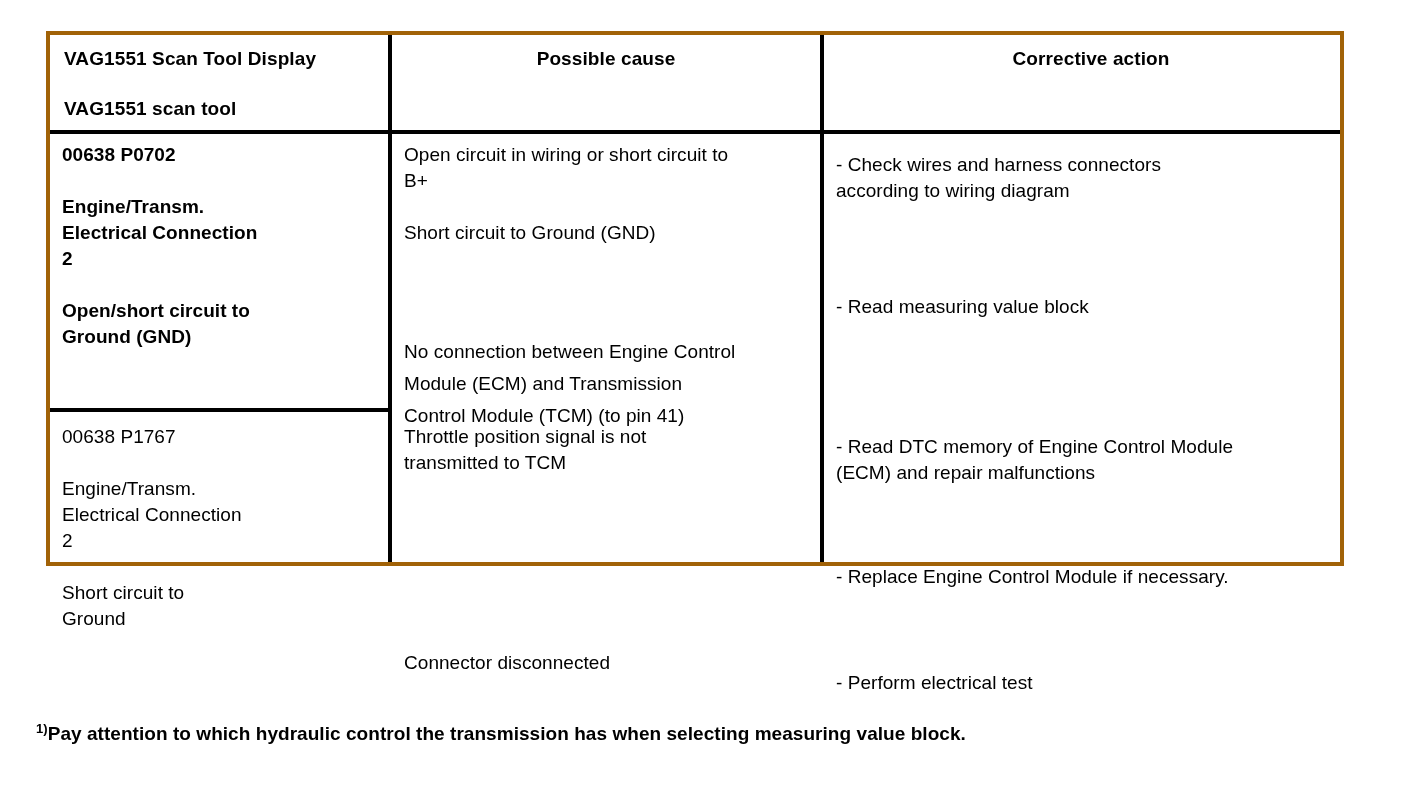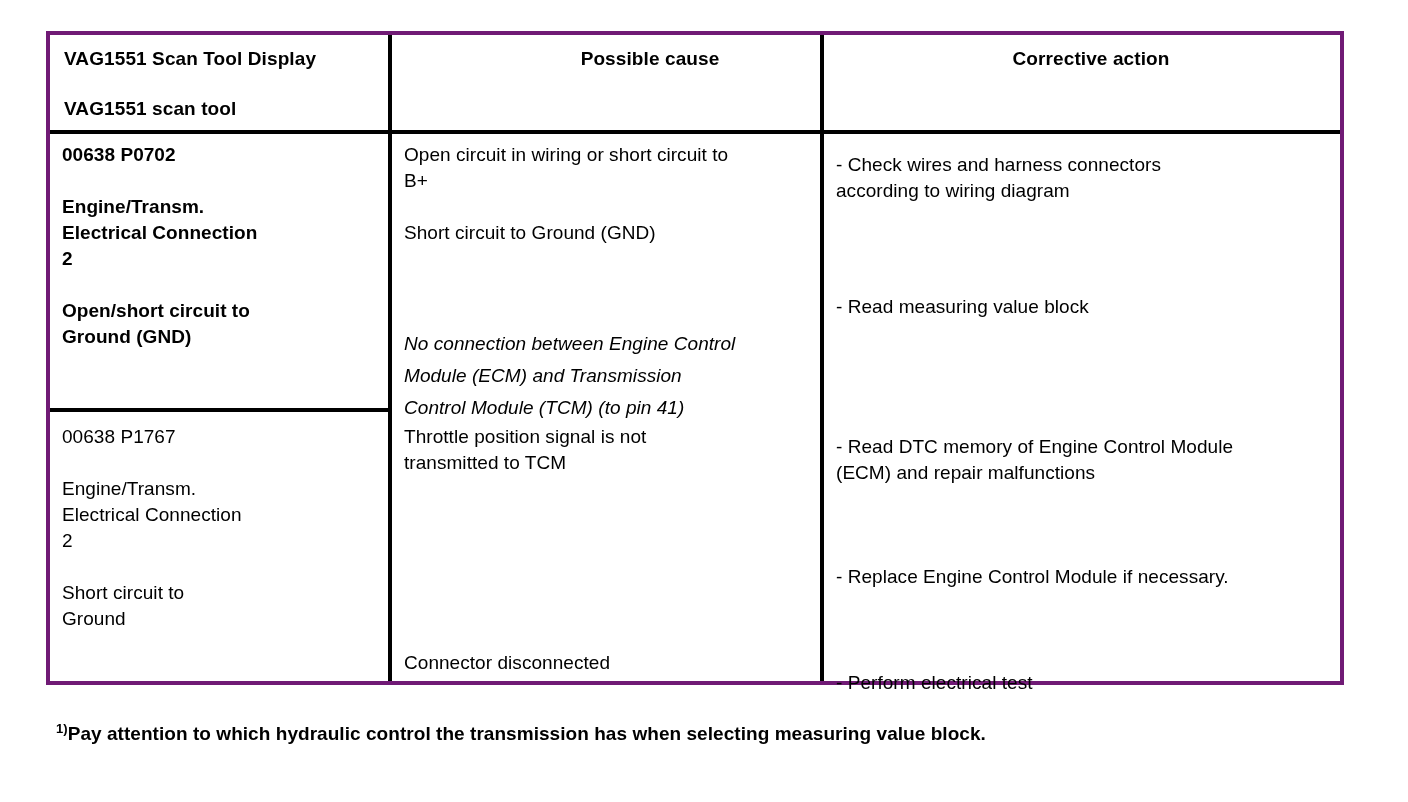--- a/index.html
+++ b/index.html
@@ -22,23 +22,23 @@
     width: 1408px;
     height: 802px;
   }
 
   
   #dtc-table {
     position: absolute;
     left: 46px;
     top: 31px;
     width: 1298px;    
-    height: 654px;    
+    height: 535px;    
     box-sizing: border-box;
-    border: 4px solid #701a75;
+    border: 4px solid #a16207;
     background: #fff;
   }
 
   
   .vrule {
     position: absolute;
     top: 0;
     bottom: 0;
     width: 4px;
     background: #000;
@@ -91,21 +91,20 @@
     left: 0; top: 0; width: 338px; height: 95px;
     padding: 12px 14px 0 14px;
   }
   #hdr-scan-tool .line1 { display:block; text-align: left; }
   #hdr-scan-tool .line2 { display:block; text-align: left; margin-top: 26px; padding-right: 20px;}
 
   #hdr-possible-cause {
     left: 342px; top: 0; width: 428px; height: 95px;
     padding: 12px 10px 0 10px;
     text-align: center;
-    margin-left: 44px;
   }
 
   #hdr-corrective-action {
     left: 774px; top: 0; width: 524px; height: 95px;
     padding: 12px 10px 0 20px;
     text-align: center;
   }
 
   
   #r1-c1 { left: 0;    top: 99px;  width: 338px; padding: 8px 10px 0 12px; font-weight: bold; }
@@ -114,21 +113,21 @@
 
   
   #r2-c1 { left: 0;    top: 381px; width: 338px; padding: 8px 10px 0 12px; }
 
   
   .blk { position: absolute; }
 
   
   #footnote {
     position: absolute;
-    left: 56px;
+    left: 36px;
     top: 722px;
     width: 1320px;
     font-size: 19px;
     line-height: 24px;
     letter-spacing: 0.05px;
   }
   #footnote .sup {
     font-size: 13px;
     vertical-align: super;
     font-weight: bold;
@@ -163,21 +162,21 @@
 Electrical Connection
 2</div>
       <div class="body-text" style="margin-top:26px;">Open/short circuit to
 Ground (GND)</div>
     </div>
 
     <div class="cell" id="r1-c2">
       <div class="body-text blk" style="left:12px; right:10px; top:8px;">Open circuit in wiring or short circuit to
 B+</div>
       <div class="body-text blk" style="left:12px; right:10px; top:86px;">Short circuit to Ground (GND)</div>
-      <div class="body-text blk" style="left:12px; right:10px; top:194px; line-height:32px;font-style:italic;">No connection between Engine Control
+      <div class="body-text blk" style="left:12px; right:10px; top:202px; line-height:32px;">No connection between Engine Control
 Module (ECM) and Transmission
 Control Module (TCM) (to pin 41)</div>
     </div>
 
     <div class="cell" id="r1-c3">
       <div class="body-text blk" style="left:12px; right:10px; top:18px;">- Check wires and harness connectors
 according to wiring diagram</div>
       <div class="body-text blk" style="left:12px; right:10px; top:160px;">- Read measuring value block</div>
     </div>
 

